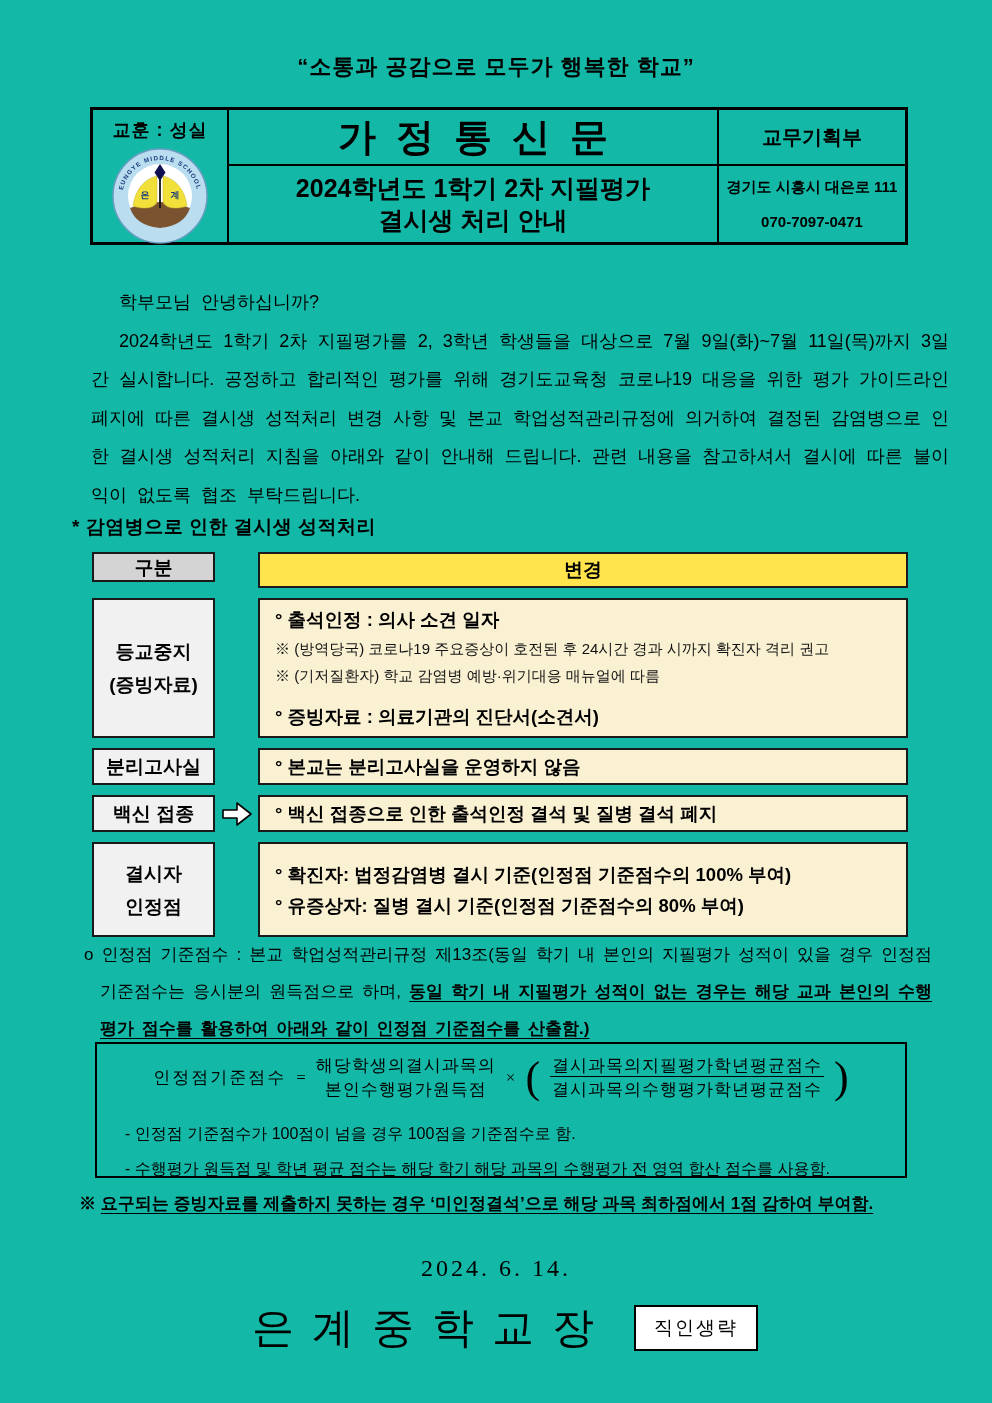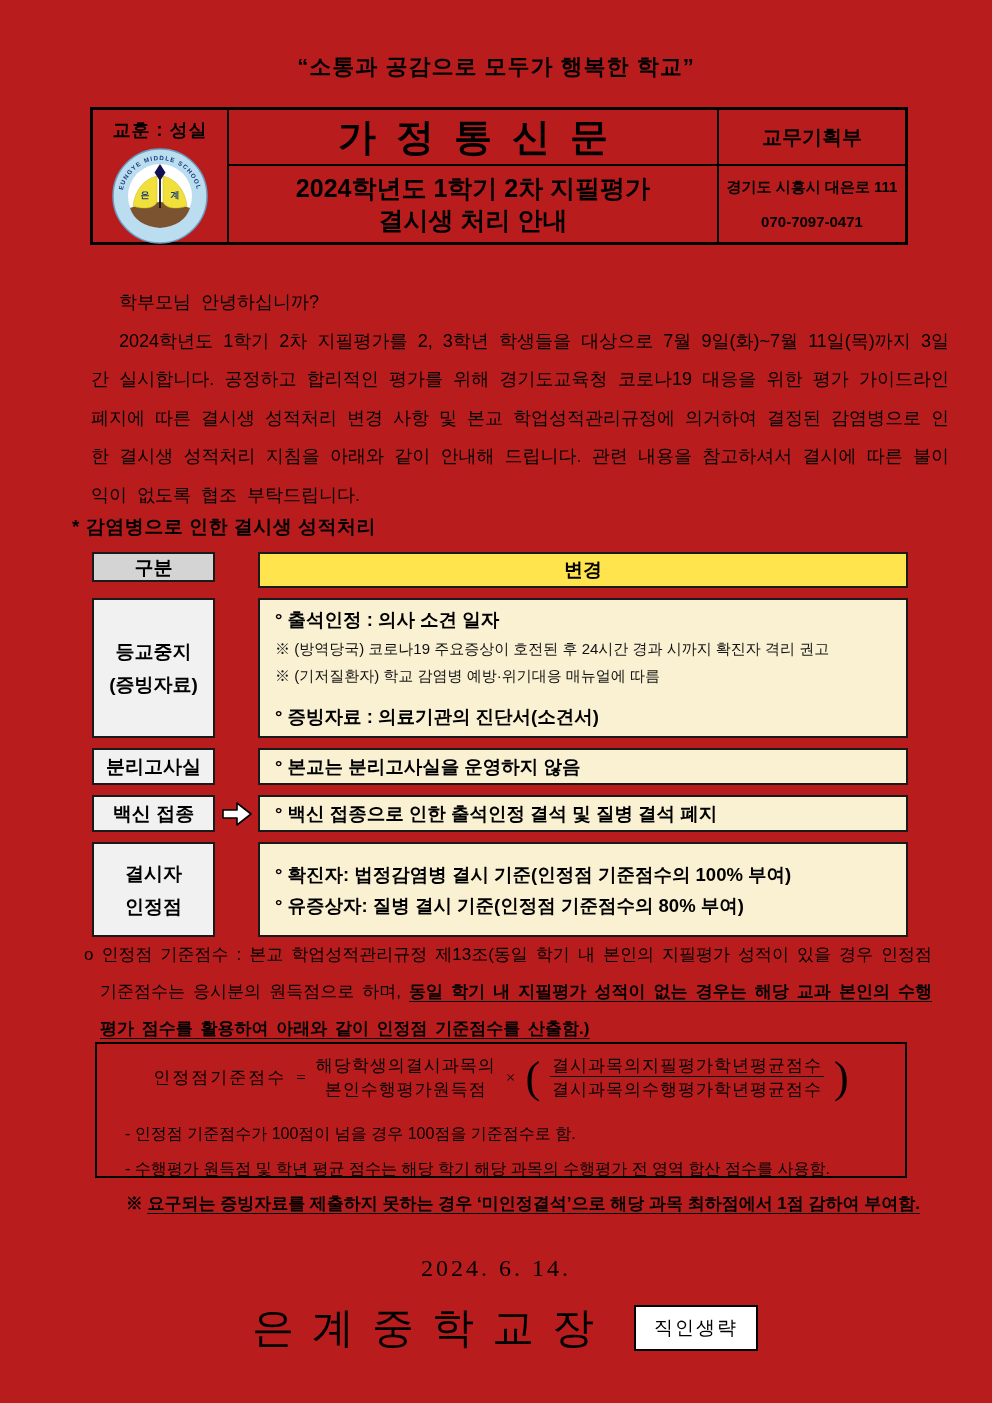--- a/index.html
+++ b/index.html
@@ -9,21 +9,21 @@
     --cell-gray:#F1F1F1;
     --logo-blue:#BBDDF0;
     --logo-yellow:#F2E03A;
     --logo-brown:#7B5330;
     --logo-navy:#143A7B;
   }
   *{margin:0;padding:0;box-sizing:border-box;}
   html,body{background:#888;}
   .page{
     position:relative;width:992px;height:1403px;margin:0 auto;
-    background:#b91c1c;color:#000;
+    background:#14b8a6;color:#000;
     font-family:"Liberation Sans", sans-serif;
     overflow:hidden;
   }
   
   .slogan{position:absolute;top:52px;left:0;width:100%;text-align:center;
     font-size:22px;font-weight:700;letter-spacing:1px;}
   
   .hdr{position:absolute;left:90px;top:107px;width:818px;height:138px;
     border:3px solid #000;display:flex;}
   .hdr-left{width:136px;border-right:2px solid #000;display:flex;flex-direction:column;align-items:center;padding-top:8px;}
@@ -72,22 +72,22 @@
     border:2px solid #000;padding-top:10px;}
   .formula{display:flex;align-items:center;justify-content:center;gap:10px;
     font-family:"Liberation Serif", serif;font-size:17px;}
   .f-lhs{letter-spacing:2px;}
   .f-stack{text-align:center;line-height:1.4;letter-spacing:1px;}
   .f-frac{text-align:center;line-height:1.4;letter-spacing:1px;}
   .f-frac .top{border-bottom:1.5px solid #000;padding:0 2px 1px;}
   .f-paren{font-size:44px;font-weight:400;line-height:1;font-family:"Liberation Serif", serif;}
   .f-notes{margin:14px 0 0 28px;font-size:16px;line-height:35px;}
   
-  .finalnote{position:absolute;left:90px;top:1192px;width:830px;
-    font-size:17px;font-weight:800;text-align:right;}
+  .finalnote{position:absolute;left:79px;top:1192px;width:830px;
+    font-size:17px;font-weight:800;}
   .finalnote .u{text-decoration:underline;text-underline-offset:4px;}
   
   .fdate{position:absolute;left:0;top:1255px;width:100%;text-align:center;
     font-family:"Liberation Serif", serif;font-size:24px;letter-spacing:3px;}
   .fsig{position:absolute;left:0;top:1300px;width:100%;display:flex;align-items:center;justify-content:center;gap:22px;}
   .sig-name{font-family:"Liberation Serif", serif;font-size:42px;letter-spacing:18px;text-indent:18px;}
   .stamp{border:2px solid #000;padding:8px 18px;font-size:19px;letter-spacing:2px;background:#fff;}
 </style>
 </head>
 <body>

